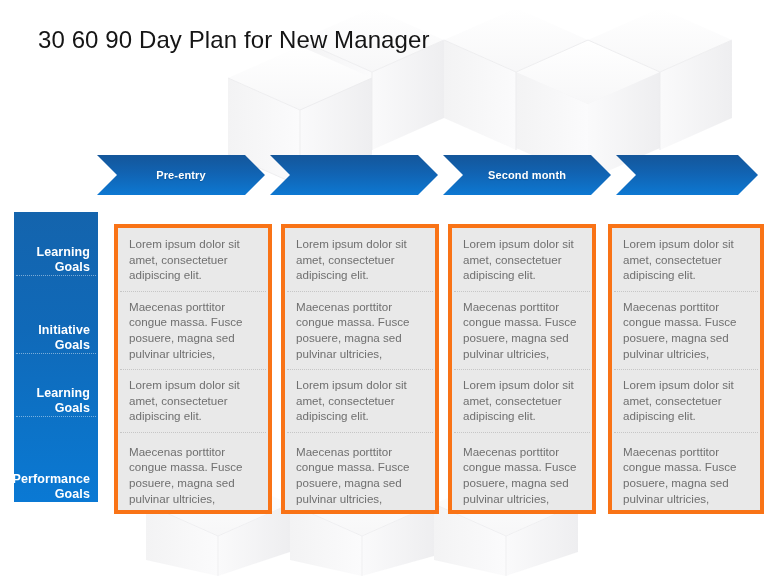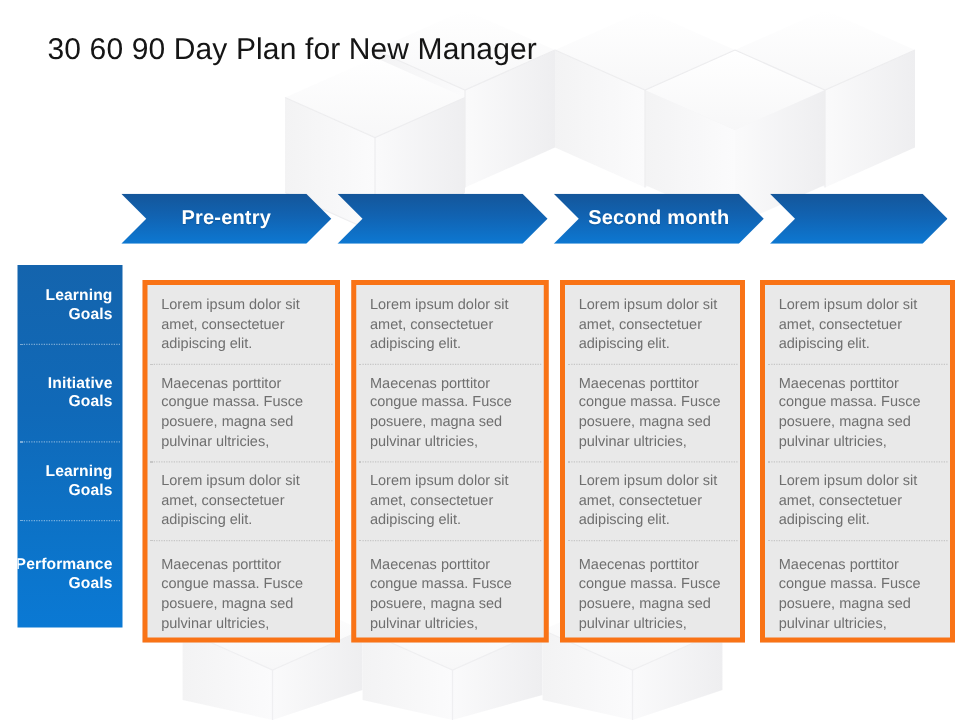--- a/index.html
+++ b/index.html
@@ -53,21 +53,21 @@
     height: 40px;
   }
   .arrow-band svg { display: block; }
   .arrow-label {
     position: absolute;
     top: 155px;
     height: 40px;
     line-height: 40px;
     text-align: center;
     color: #ffffff;
-    font-size: 16px;
+    font-size: 11px;
     font-weight: bold;
     letter-spacing: 0.15px;
     white-space: nowrap;
     text-shadow: 0 1px 1px rgba(0,0,0,0.18);
   }
 
   
   .matrix {
     position: absolute;
     left: 14px;
@@ -87,21 +87,21 @@
     overflow: hidden;
   }
   .label-cell {
     position: absolute;
     left: 0;
     width: 84px;
     box-sizing: border-box;
     padding-right: 8px;
     display: flex;
     flex-direction: column;
-    justify-content: center;
+    justify-content: flex-end;
     align-items: flex-end;
     color: #ffffff;
     font-size: 12.5px;
     font-weight: bold;
     line-height: 15px;
     text-align: right;
     letter-spacing: 0.1px;
   }
   .label-cell .ln { display: block; white-space: nowrap; }
   .label-sep {

